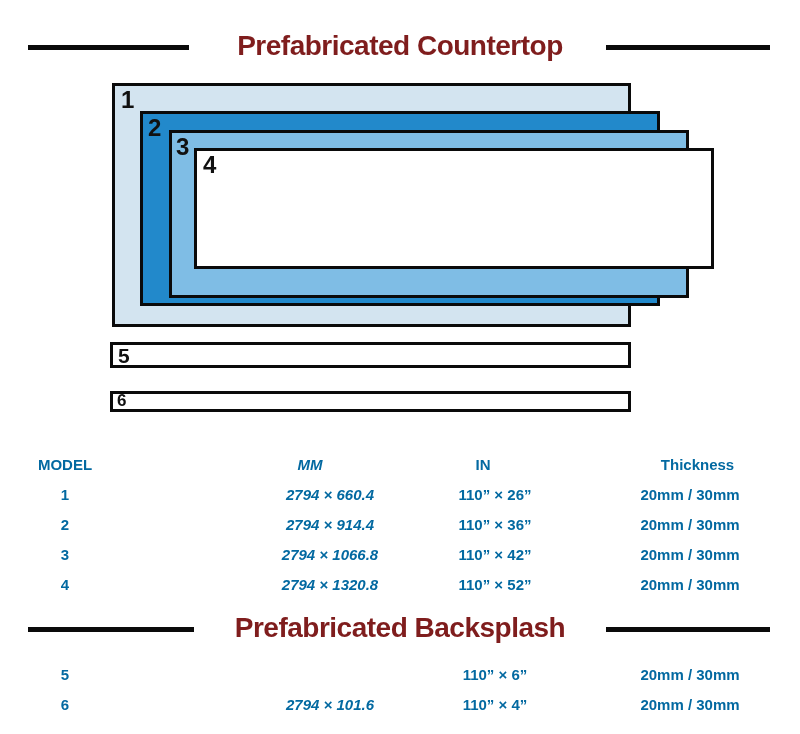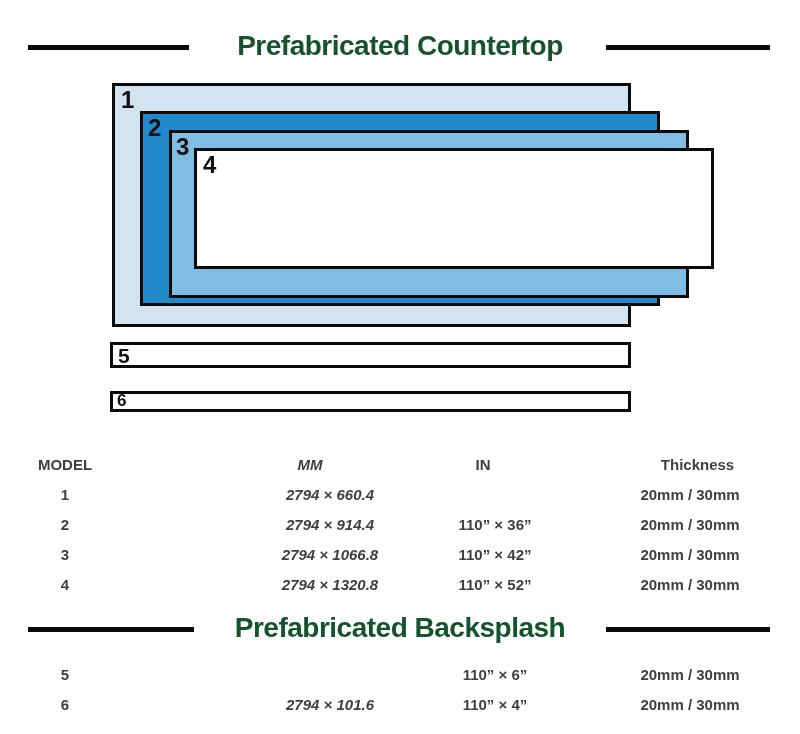--- a/index.html
+++ b/index.html
@@ -1,21 +1,21 @@
 <!DOCTYPE html>
 <html><head>
 <meta charset="utf-8">
 <style>
   html,body{margin:0;padding:0;background:#fff;}
   #page{position:relative;width:800px;height:734px;background:#ffffff;
         font-family:"Liberation Sans",sans-serif;color:#111;overflow:hidden;}
 
   
   .heading{position:absolute;left:0;width:800px;text-align:center;
-           font-size:28px;font-weight:700;letter-spacing:-0.5px;color:#14532d;}
+           font-size:28px;font-weight:700;letter-spacing:-0.5px;color:#7f1d1d;}
   .h-countertop{top:30px;}
   .h-backsplash{top:612px;}
   .rule{position:absolute;height:5px;background:#0a0a0a;}
   .rule-c-left{left:28px;top:45px;width:161px;}
   .rule-c-right{left:606px;top:45px;width:164px;}
   .rule-b-left{left:28px;top:627px;width:166px;}
   .rule-b-right{left:606px;top:627px;width:164px;}
 
   
   .rect{position:absolute;box-sizing:border-box;border:3px solid #0a0a0a;}
@@ -29,21 +29,21 @@
   .rlbl{position:absolute;font-weight:700;color:#111;line-height:1;}
   .lbl1{left:121px;top:88px;font-size:24px;}
   .lbl2{left:148px;top:116px;font-size:24px;}
   .lbl3{left:176px;top:135px;font-size:24px;}
   .lbl4{left:203px;top:153px;font-size:24px;}
   .lbl5{left:118px;top:345px;font-size:21px;}
   .lbl6{left:117px;top:392px;font-size:17px;}
 
   
   .trow{position:absolute;left:0;width:800px;height:20px;font-size:15px;
-        font-weight:700;color:#404040;}
+        font-weight:700;color:#0369a1;}
   .trow span{position:absolute;display:block;text-align:center;white-space:nowrap;}
   .c1{left:20px;width:90px;}
   .c2{left:210px;width:240px;font-style:italic;}
   .c3{left:415px;width:160px;}
   .c4{left:585px;width:210px;}
   
   .hd .c2{left:210px;width:200px;}
   .hd .c3{left:427px;width:112px;}
   .hd .c4{left:610px;width:175px;}
   .row-head{top:456px;}
@@ -80,20 +80,21 @@
   <div class="trow row-head hd">
     <span class="c1">MODEL</span>
     <span class="c2">MM</span>
     <span class="c3">IN</span>
     <span class="c4">Thickness</span>
   </div>
 
   <div class="trow row-1">
     <span class="c1">1</span>
     <span class="c2">2794 × 660.4</span>
+    <span class="c3">110” × 26”</span>
     <span class="c4">20mm / 30mm</span>
   </div>
   <div class="trow row-2">
     <span class="c1">2</span>
     <span class="c2">2794 × 914.4</span>
     <span class="c3">110” × 36”</span>
     <span class="c4">20mm / 30mm</span>
   </div>
   <div class="trow row-3">
     <span class="c1">3</span>

